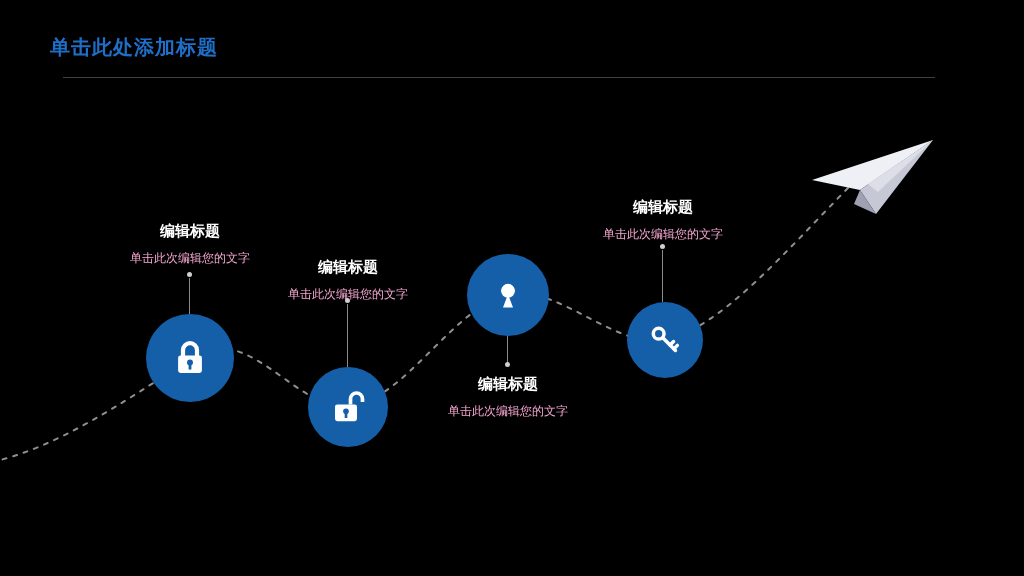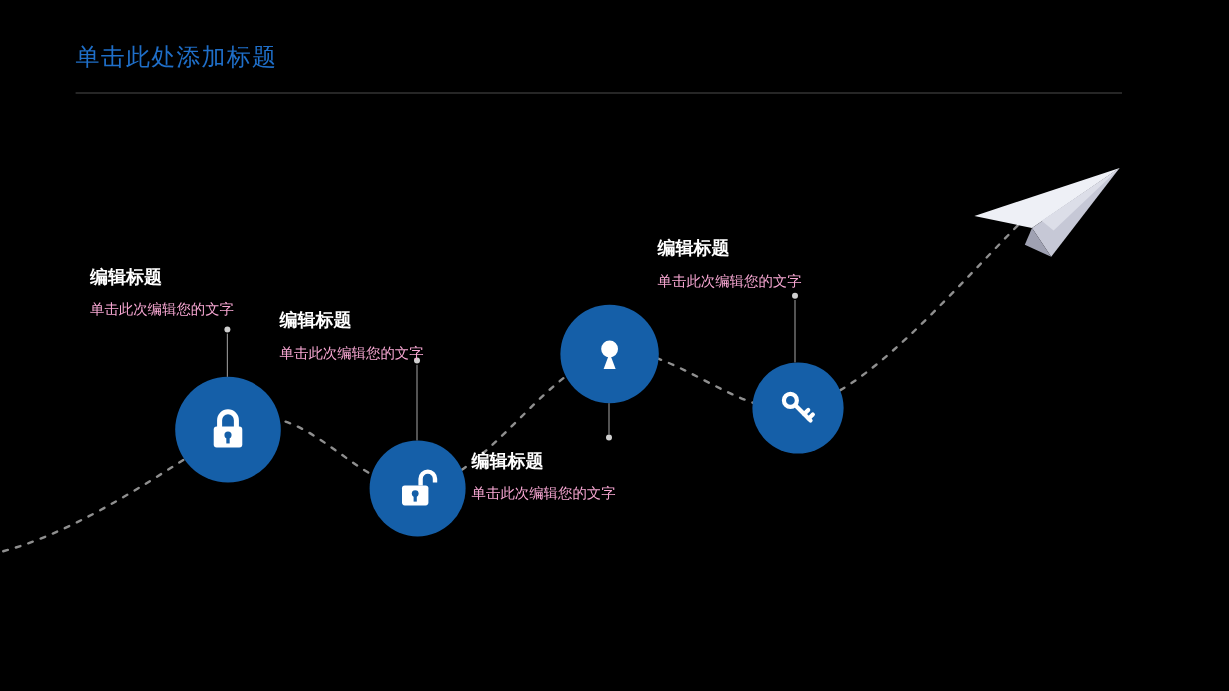--- a/index.html
+++ b/index.html
@@ -1,34 +1,34 @@
 <!DOCTYPE html>
 <html><head>
 <meta charset="utf-8">
 <style>
   html,body{margin:0;padding:0;background:#000;}
   .slide{position:relative;width:1024px;height:576px;background:#000;overflow:hidden;
          font-family:"Liberation Sans","DejaVu Sans",sans-serif;}
 
   
-  .title{position:absolute;left:63px;top:34px;margin:0;font-size:20px;font-weight:normal;
+  .title{position:absolute;left:50px;top:34px;margin:0;font-size:20px;font-weight:bold;
          color:#1f6fc9;letter-spacing:1px;}
   .rule{position:absolute;left:63px;top:77px;width:872px;height:1px;background:#3f3f3f;}
 
   
   .curve{position:absolute;left:0;top:0;width:1024px;height:576px;pointer-events:none;}
   .plane{position:absolute;left:798px;top:132px;width:142px;height:86px;}
 
   
   .node{position:absolute;border-radius:50%;background:#155fa8;
         display:flex;align-items:center;justify-content:center;}
   .node svg{display:block;}
 
   
-  .caption{position:absolute;width:230px;text-align:left;color:#fff;}
+  .caption{position:absolute;width:230px;text-align:center;color:#fff;}
   .caption h3{margin:0 0 9px 0;font-size:15px;font-weight:bold;color:#ffffff;}
   .caption p{margin:0;font-size:12px;color:#f9a8d4;}
 
   
   .stem{position:absolute;width:1px;background:#8a8a8a;}
   .dot{position:absolute;width:5px;height:5px;border-radius:50%;background:#cfcfcf;}
 </style>
 </head>
 <body>
 

